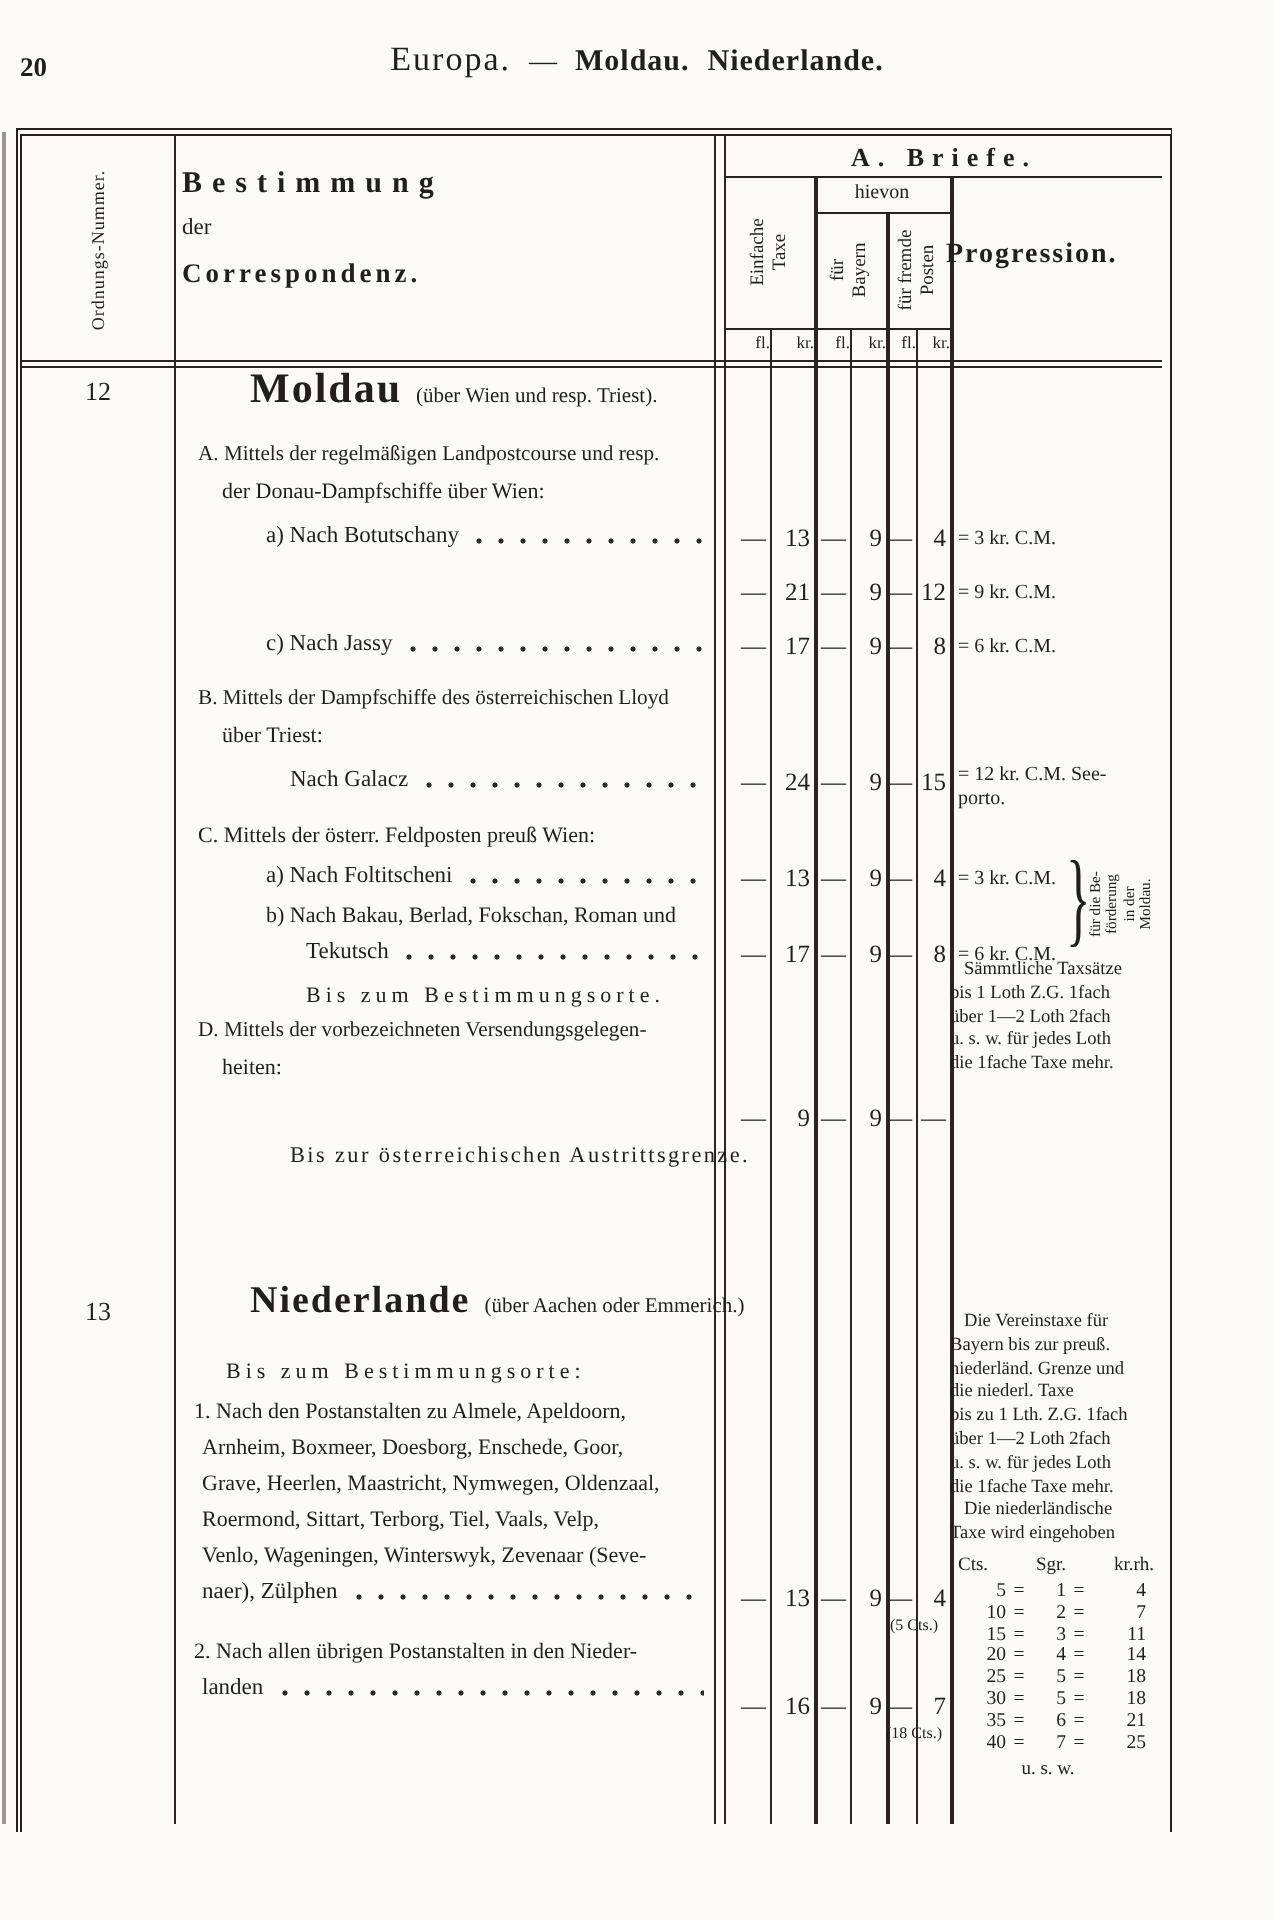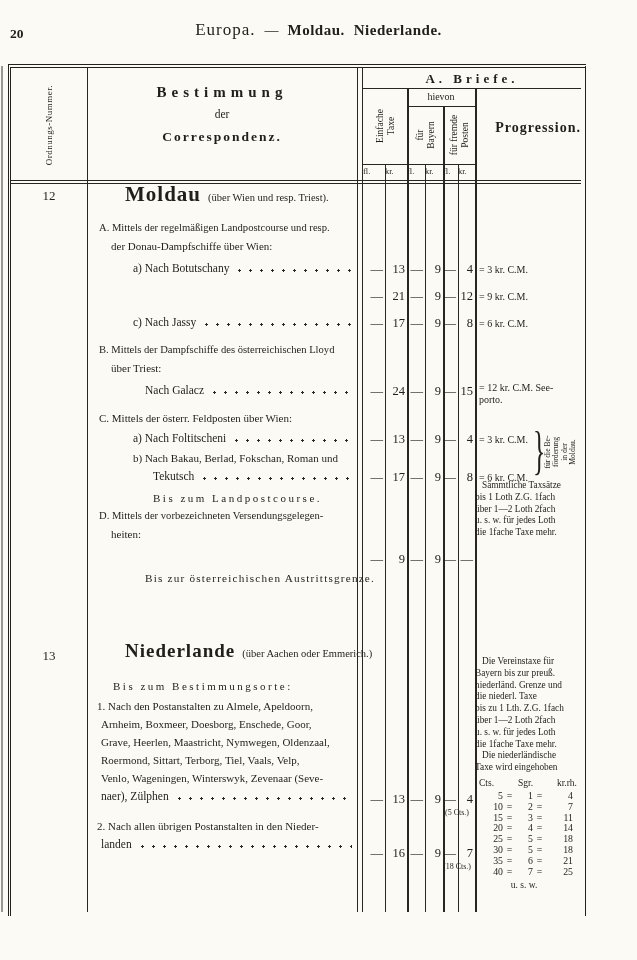--- a/index.html
+++ b/index.html
@@ -11,28 +11,28 @@
   .rh-sep{font-size:14px;}
   .rh-part{font-weight:bold;font-size:15px;letter-spacing:.5px;}
   .pagenum{position:absolute;left:10px;top:26px;font-size:13.5px;font-weight:bold;}
   
   .frame{position:absolute;left:8px;top:64px;width:574px;height:848px;border-left:3px double #24201a;border-top:4px double #24201a;border-right:1px solid #24201a;}
   .vline{position:absolute;width:1px;background:#2a261f;}
   .vline.heavy{width:2px;}
   .hline{position:absolute;height:1px;background:#2a261f;}
   
   .briefe{position:absolute;left:352px;top:3px;width:218px;text-align:center;font-weight:bold;font-size:13px;letter-spacing:4px;}
-  .best{position:absolute;left:80px;top:16px;width:262px;text-align:center;}
+  .best{position:absolute;left:80px;top:16px;width:262px;}
   .best-l1{font-size:15px;font-weight:bold;letter-spacing:5px;}
   .best-l2{font-size:11.5px;margin-top:7px;}
   .best-l3{font-size:13.5px;font-weight:bold;letter-spacing:2px;margin-top:9px;}
   .rotbox{position:absolute;display:flex;flex-direction:column;align-items:center;justify-content:center;transform:translate(-50%,-50%) rotate(-90deg);text-align:center;font-size:9.5px;line-height:10.5px;white-space:nowrap;}
   .hievon{position:absolute;left:396px;top:23px;width:68px;text-align:center;font-size:10px;}
-  .prog-label{position:absolute;left:462px;top:52px;width:108px;text-align:right;font-weight:bold;font-size:14px;letter-spacing:1px;}
-  .flkr{position:absolute;top:98px;font-size:8.5px;text-align:left;}
+  .prog-label{position:absolute;left:462px;top:52px;width:108px;text-align:left;font-weight:bold;font-size:14px;letter-spacing:1px;}
+  .flkr{position:absolute;top:98px;font-size:8.5px;text-align:right;}
   
   .t{position:absolute;font-size:11px;white-space:nowrap;}
   .t.small{font-size:10.6px;}
   .num-col{position:absolute;left:0;width:76px;text-align:center;font-size:13px;}
   .sect-title{position:absolute;display:flex;align-items:baseline;gap:7px;white-space:nowrap;}
   .sect-title .big{font-size:21px;font-weight:bold;letter-spacing:1px;}
   .sect-title .big2{font-size:19px;font-weight:bold;letter-spacing:1px;}
   .sect-title .note{font-size:10.5px;}
   .drow{position:absolute;display:flex;align-items:baseline;font-size:11.5px;white-space:nowrap;}
   .leader{flex:1 1 auto;height:3px;margin:0 3px 2px 9px;background-image:radial-gradient(circle at 1.5px 1.5px,#2b2722 1.15px,rgba(0,0,0,0) 1.4px);background-size:11px 3px;background-repeat:repeat-x;align-self:flex-end;}
@@ -184,21 +184,21 @@
       <span class="vc c-fl2">—</span>
       <span class="vc c-kr2">9</span>
       <span class="vc c-fl3">—</span>
       <span class="vc c-kr3">15</span>
     </div>
     <div class="prog-note" style="top:314px;">
       <div>= 12 kr. C.M. See-</div>
       <div>porto.</div>
     </div>
 
-    <div class="t" style="left:88px;top:344px;">C. Mittels der österr. Feldposten über Wien:</div>
+    <div class="t" style="left:88px;top:344px;">C. Mittels der österr. Feldposten preuß Wien:</div>
     <div class="drow" style="left:122px;top:364px;width:222px;">
       <span>a) Nach Foltitscheni</span>
         <span class="leader"></span>
     </div>
     <div class="vals" style="top:364px;">
       <span class="vc c-fl1">—</span>
       <span class="vc c-kr1">13</span>
       <span class="vc c-fl2">—</span>
       <span class="vc c-kr2">9</span>
       <span class="vc c-fl3">—</span>
@@ -212,21 +212,21 @@
     </div>
     <div class="vals" style="top:402px;">
       <span class="vc c-fl1">—</span>
       <span class="vc c-kr1">17</span>
       <span class="vc c-fl2">—</span>
       <span class="vc c-kr2">9</span>
       <span class="vc c-fl3">—</span>
       <span class="vc c-kr3">8</span>
       <span class="vc c-prog">= 6 kr. C.M.</span>
     </div>
-    <div class="t sperr" style="left:142px;top:424px;">Bis zum Landpostcourse.</div>
+    <div class="t sperr" style="left:142px;top:424px;">Bis zum Bestimmungsorte.</div>
 
     <div class="brace" style="left:520px;top:364px;">}</div>
     <div class="rotbox bracetext" style="left:550px;top:384px;width:70px;">
       <span>für die Be-</span>
       <span>förderung</span>
       <span>in der</span>
       <span>Moldau.</span>
     </div>
 
     <div class="margin-note" style="top:412px;">

